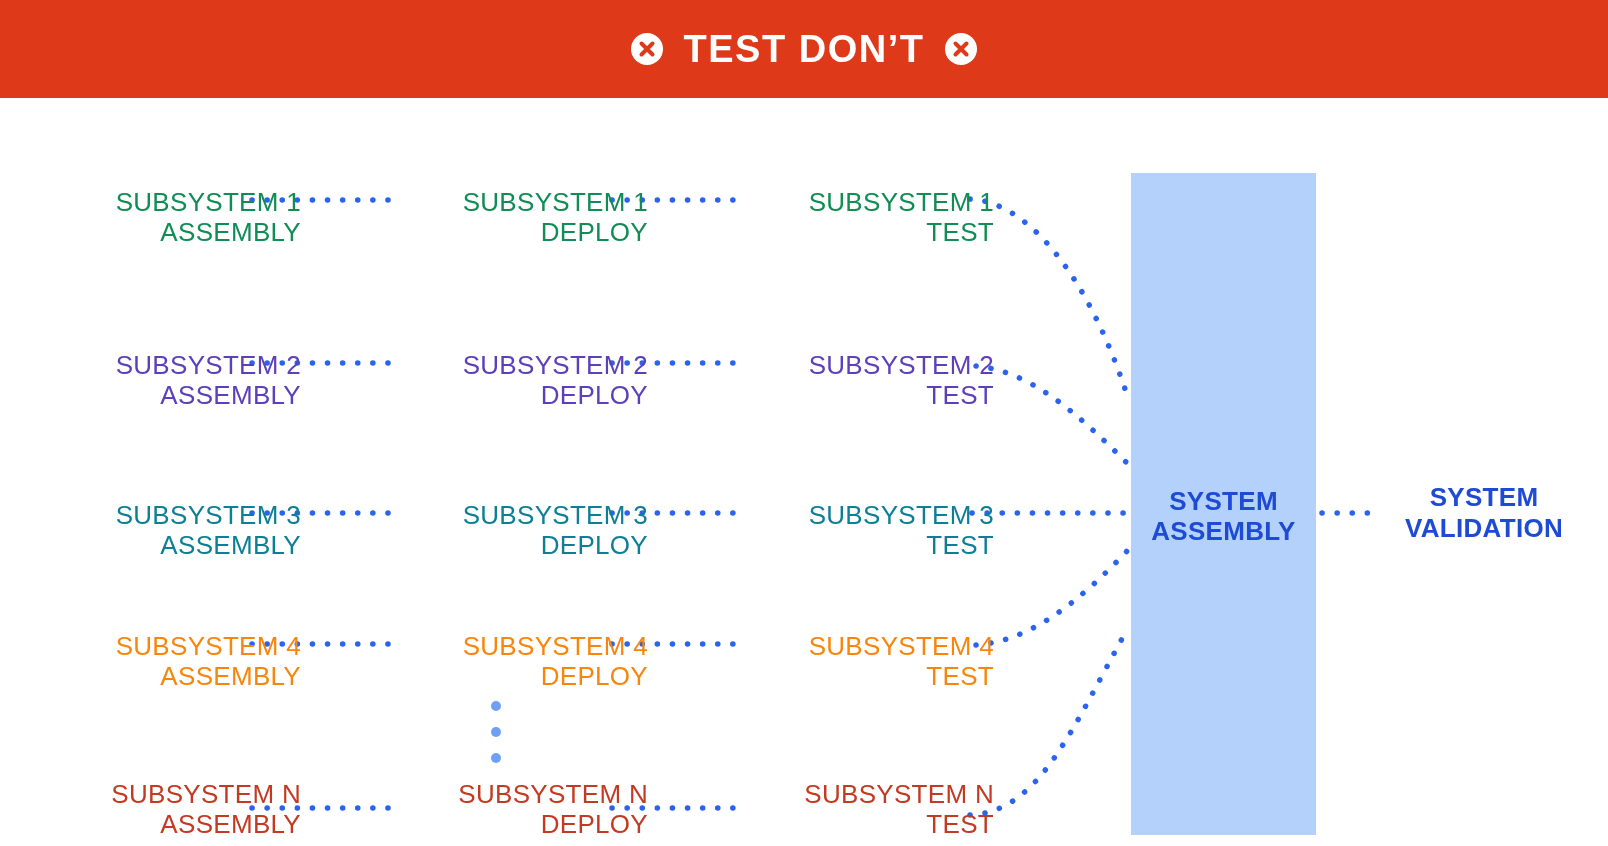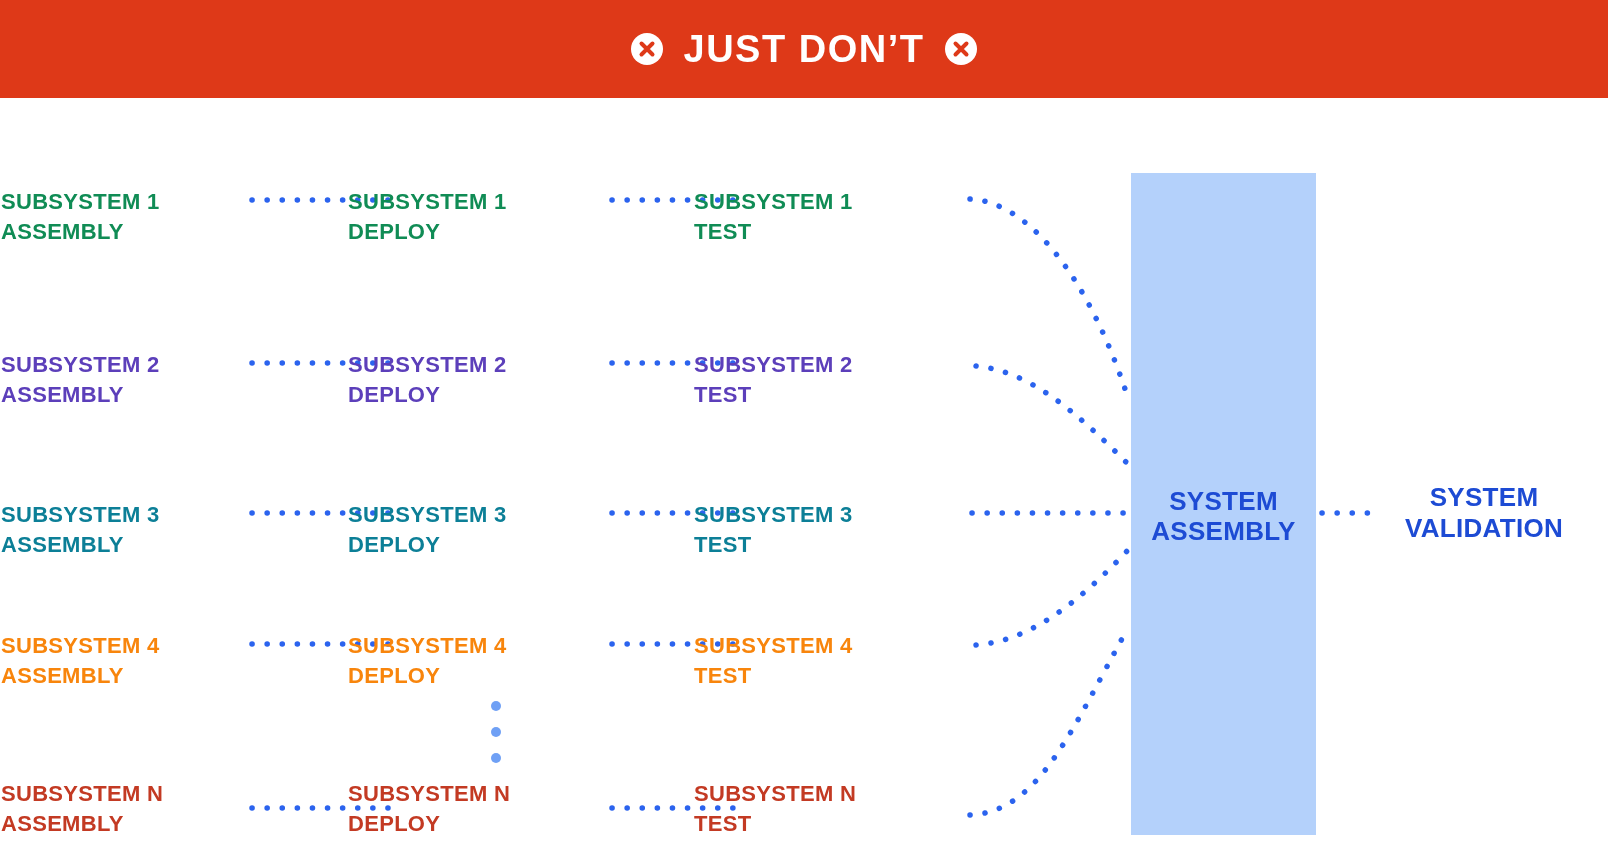--- a/index.html
+++ b/index.html
@@ -25,22 +25,22 @@
   .diagram{position:absolute;left:0;top:0;width:1608px;height:846px;}
   .connectors{position:absolute;left:0;top:0;}
   .dotline{
     fill:none;
     stroke-width:5.5;
     stroke-linecap:round;
     stroke-dasharray:0.1 15;
   }
   .stage{
     position:absolute;width:300px;
-    text-align:left;
-    font-size:22px;font-weight:bold;line-height:30px;
+    text-align:right;
+    font-size:26px;font-weight:normal;line-height:30px;
     letter-spacing:0.3px;
     white-space:nowrap;
   }
   .assembly-box{
     position:absolute;left:1131px;top:173px;width:185px;height:662px;
   }
   .box-label{
     position:absolute;left:1131px;top:486px;width:185px;
     text-align:center;
     font-size:26px;font-weight:bold;line-height:30px;letter-spacing:0.3px;
@@ -56,21 +56,21 @@
 
 <div class="page">
 
   <header class="banner" style="background: rgb(222, 57, 24); color: rgb(255, 255, 255);">
     <span class="xicon">
       <svg width="34" height="34" viewBox="0 0 34 34">
         <circle cx="17" cy="17" r="16" fill="#ffffff"></circle>
         <path class="xmark" d="M11.5 11.5L22.5 22.5M22.5 11.5L11.5 22.5" stroke="#DE3918" stroke-width="4" stroke-linecap="round"></path>
       </svg>
     </span>
-    <h1>JUST DON’T</h1>
+    <h1>TEST DON’T</h1>
     <span class="xicon">
       <svg width="34" height="34" viewBox="0 0 34 34">
         <circle cx="17" cy="17" r="16" fill="#ffffff"></circle>
         <path class="xmark" d="M11.5 11.5L22.5 22.5M22.5 11.5L11.5 22.5" stroke="#DE3918" stroke-width="4" stroke-linecap="round"></path>
       </svg>
     </span>
   </header>
 
   <main class="diagram">
 

